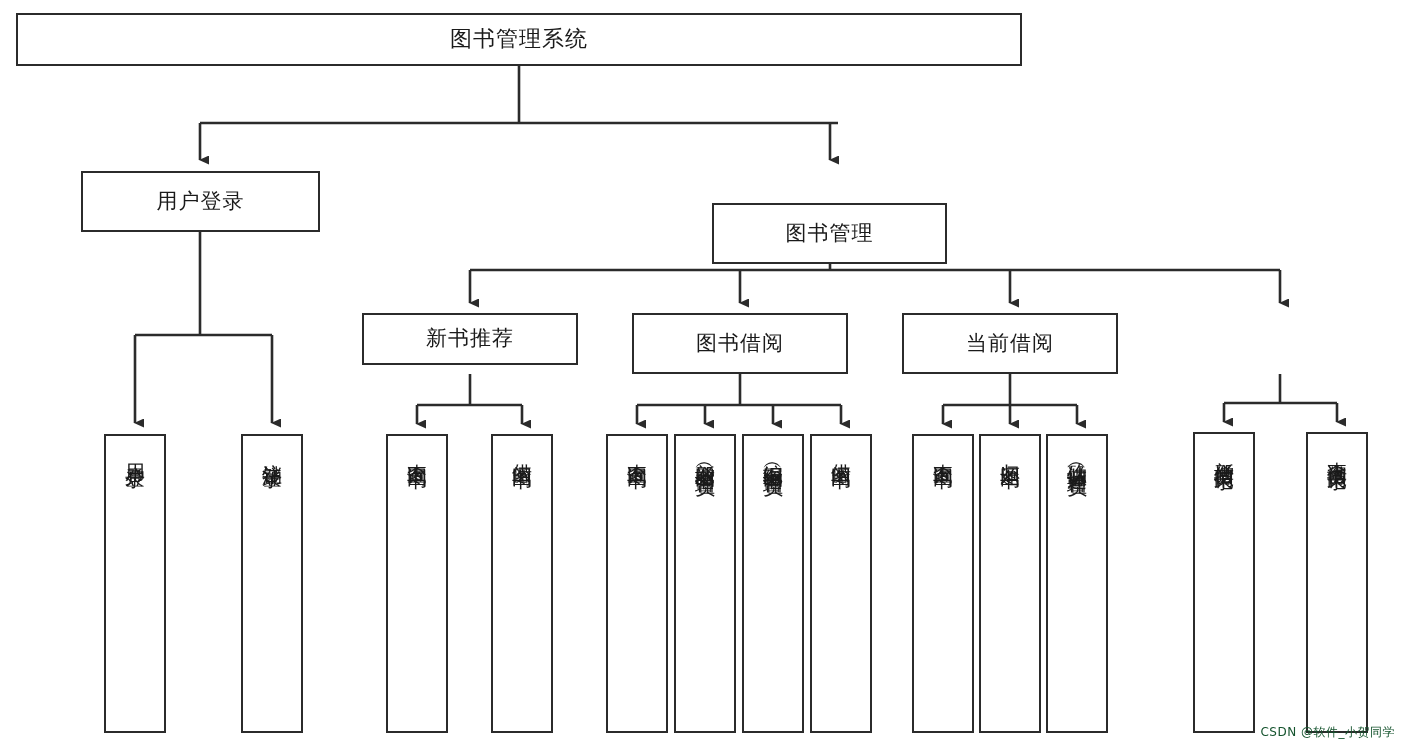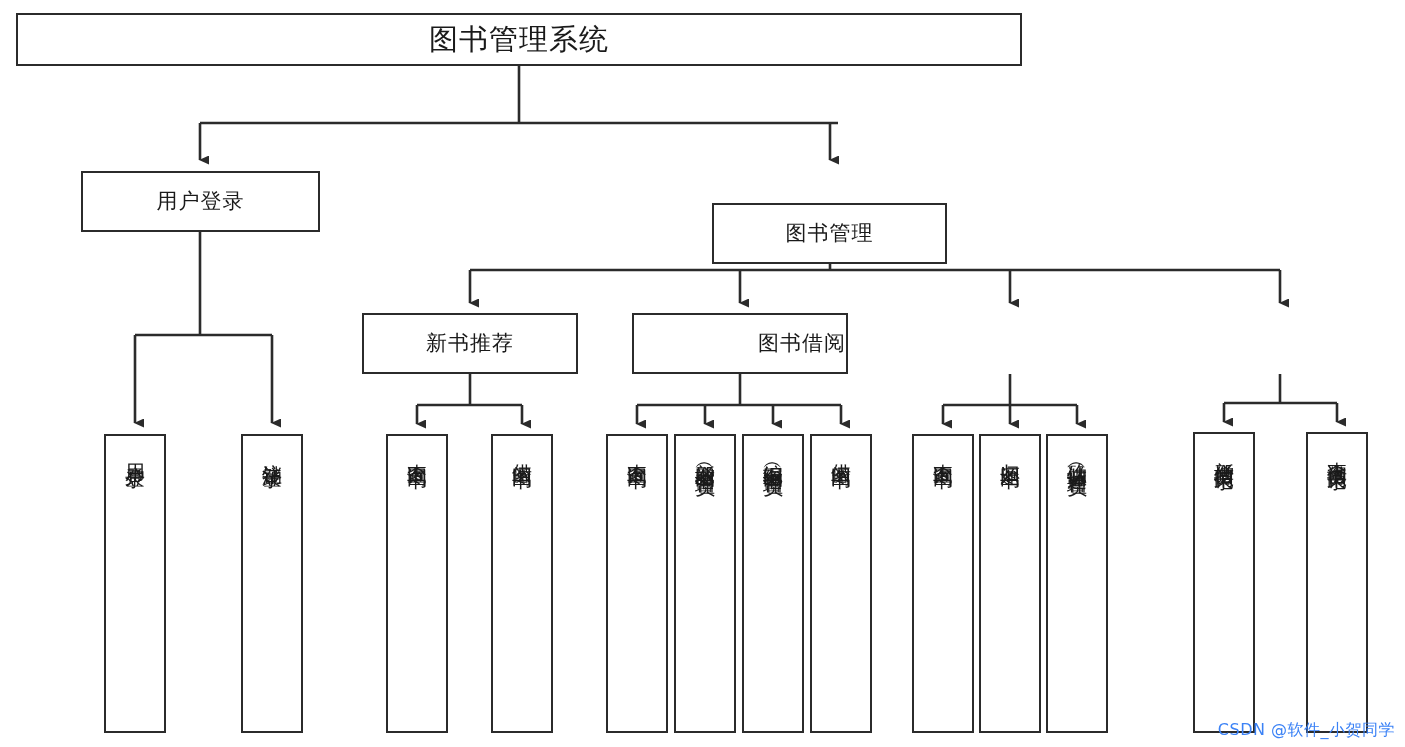--- a/index.html
+++ b/index.html
@@ -51,28 +51,28 @@
     padding-top: 12px;
   }
   .node.vertical .node-label {
     writing-mode: vertical-rl;
     text-orientation: upright;
     font-size: 20px;
     line-height: 1.24;
     letter-spacing: 2px;
   }
   .node-title .node-label {
-    font-size: 29px;
+    font-size: 22px;
   }
   #watermark {
     position: absolute;
     right: 10px;
     bottom: 6px;
-    color: #3b82f6;
-    font-size: 16px;
+    color: #14532d;
+    font-size: 12px;
     letter-spacing: 0.5px;
     white-space: nowrap;
     z-index: 3;
   }
 </style>
 </head>
 <body>
 
 <div id="diagram-root">
 
@@ -130,25 +130,28 @@
     <span class="node-label">图书管理系统</span>
   </div>
 
   <div class="node horizontal" style="left:81px; top:171px; width:239px; height:61px;">
     <span class="node-label">用户登录</span>
   </div>
   <div class="node horizontal" style="left:712px; top:171px; width:235px; height:61px;margin-top:32px;">
     <span class="node-label">图书管理</span>
   </div>
 
-  <div class="node horizontal" style="left:362px; top:313px; width:216px; height:61px;">
+  <div class="node horizontal" style="left:362px; top:313px; width:216px; height:52px;">
     <span class="node-label">新书推荐</span>
   </div>
-  <div class="node horizontal" style="left:632px; top:313px; width:216px; height:61px;justify-content:flex-end;">
+  <div class="node horizontal" style="left:632px; top:313px; width:216px; height:61px;">
     <span class="node-label">图书借阅</span>
+  </div>
+  <div class="node horizontal" style="left:902px; top:313px; width:216px; height:61px;">
+    <span class="node-label">当前借阅</span>
   </div>
 
   <div class="node vertical" style="left:104px; top:434px; width:62px; height:299px;">
     <span class="node-label">用户登录</span>
   </div>
   <div class="node vertical" style="left:241px; top:434px; width:62px; height:299px;">
     <span class="node-label">注销登录</span>
   </div>
 
   <div class="node vertical" style="left:386px; top:434px; width:62px; height:299px;">

